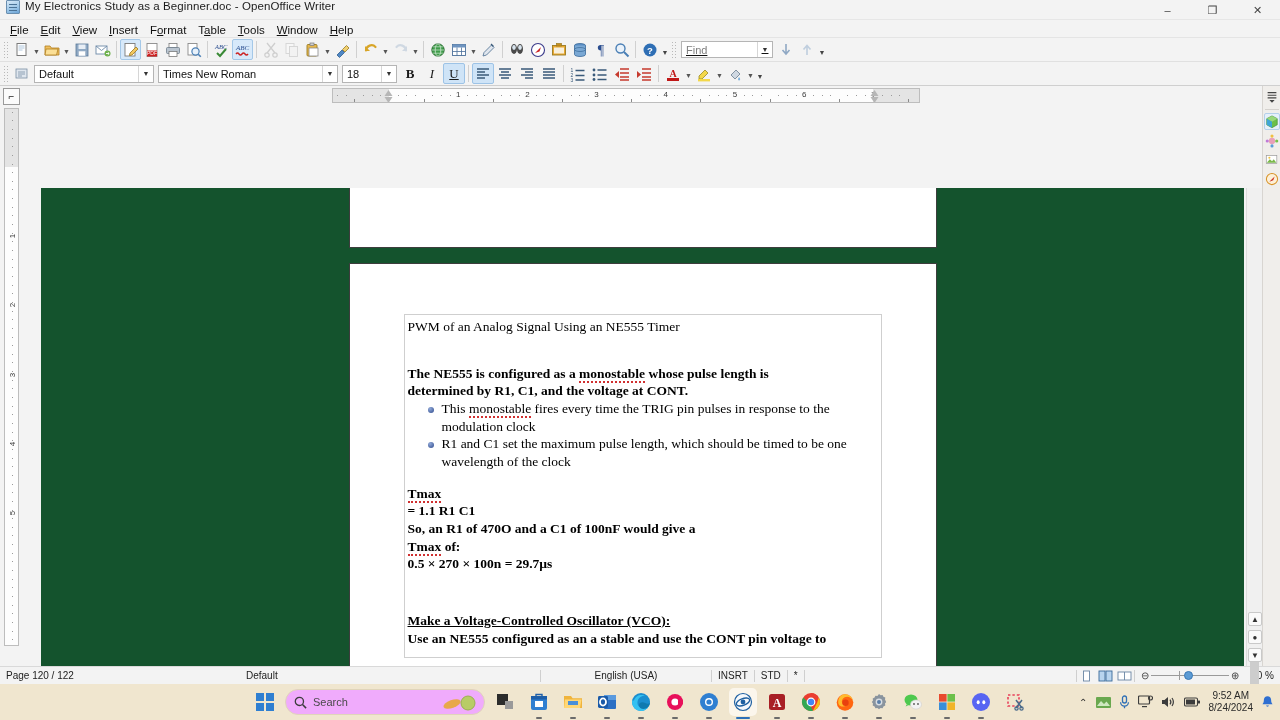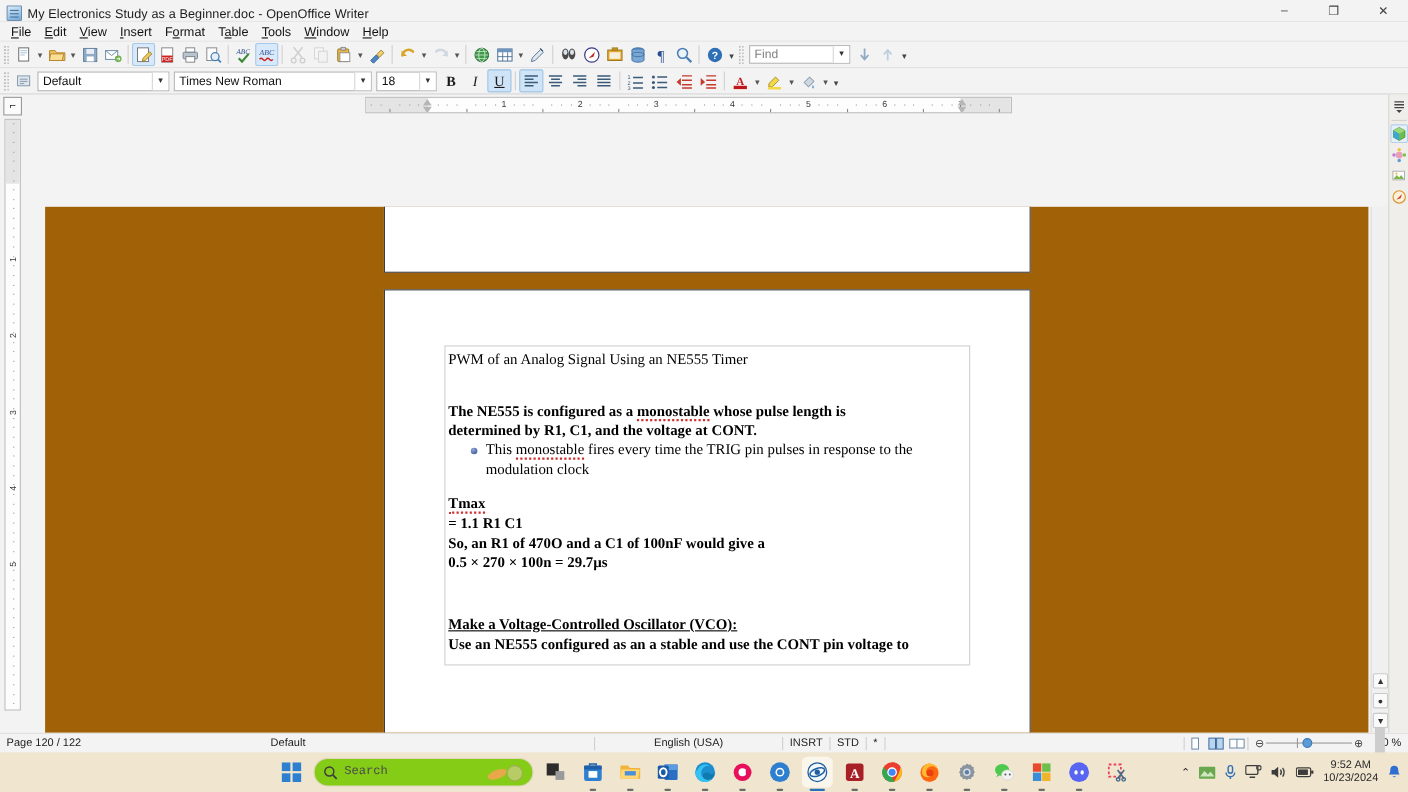--- a/index.html
+++ b/index.html
@@ -5,21 +5,21 @@
   * { box-sizing: border-box; margin: 0; padding: 0; }
   html, body {
     width: 1280px; height: 720px;
     overflow: hidden;
     font-family: "Liberation Sans", sans-serif;
     background: #f4f2ef;
   }
 
   
   #titlebar {
-    height: 20px; display: flex; align-items: flex-end;
+    height: 20px; display: flex; align-items: flex-start;
     background: #f3f3f3;
     border-bottom: 1px solid #e6e6e6;
     position: relative;
   }
   #app-icon {
     width: 14px; height: 14px; margin: 0 5px 0 6px;
     background: linear-gradient(160deg,#d8e9f7 0%,#9cc6e8 60%,#6ba3d6 100%);
     border: 1px solid #6a8fb0; border-radius: 1px;
     position: relative; flex: none;
   }
@@ -142,21 +142,21 @@
   #vruler .vout { position: absolute; left: 0; right: 0; background: #e4e4e4; }
   #vruler .vnum {
     position: absolute; left: 50%; font-size: 8px; color: #3a3a3a;
     transform: translate(-50%,-50%) rotate(-90deg);
   }
   #vruler .vdot  { position: absolute; left: 7px; width: 1px; height: 1px; background: #9a9a9a; }
 
   
   #canvas {
     position: absolute; left: 21px; top: 102px; right: 36px; bottom: 0;
-    background: #a16207; overflow: hidden; margin-left: 20px;
+    background: #14532d; overflow: hidden; margin-left: 20px;
   }
   #canvas-inner { position: absolute; left: 0; top: -100px; right: 0; }
   .page {
     width: 588px; margin: 0 auto 15px auto; background: #fff;
     border: 1px solid #3d3d3d;
   }
   #page-prev { height: 160px; }
   #page-cur  { height: 700px; padding: 50px 54px; }
 
   
@@ -249,23 +249,23 @@
   .tbicon.running::after {
     content: ""; position: absolute; bottom: -3px; left: 50%; transform: translateX(-50%);
     width: 6px; height: 2px; background: #6b6b6b; border-radius: 1px;
   }
   .tbicon.active { background: #fbf6ec; }
   .tbicon.active::after {
     content: ""; position: absolute; bottom: -3px; left: 50%; transform: translateX(-50%);
     width: 14px; height: 2.5px; background: #2b6fb8; border-radius: 2px;
   }
   #searchbox {
-    width: 200px; height: 26px; border-radius: 13px; background: #84cc16;
+    width: 200px; height: 26px; border-radius: 13px; background: #f0abfc;
     border: 1px solid #e0d5ba; display: flex; align-items: center;
-    padding: 0 8px; gap: 6px; font-size: 11px; color: #4a4a4a; position: relative; font-family: Liberation Mono, monospace;
+    padding: 0 8px; gap: 6px; font-size: 11px; color: #4a4a4a; position: relative;
   }
   #tb-right {
     position: absolute; right: 6px; display: flex; align-items: center; gap: 8px;
     font-size: 10px; color: #2a2a2a;
   }
   #clock { text-align: center; line-height: 1.25; font-size: 10px; }
 
   svg { display: block; }
 </style>
 </head>
@@ -493,21 +493,21 @@
 
   <div class="tbtn">
     <svg class="ic" viewBox="0 0 16 16">
         <circle cx="8" cy="8" r="6.5" fill="#2f6fb5"></circle>
         <text x="8" y="12" font-size="9.5" fill="#fff" text-anchor="middle" font-family="sans-serif" font-weight="bold">?</text>
       </svg>
   </div>
   <div class="tbar-end">▼</div>
 
   <div class="grip"></div>
-  <div class="combo" style="width:92px;height:17px;">
+  <div class="combo" style="width:92px;height:17px;text-decoration:underline;">
     <div class="val" style="color:#808080;">Find</div>
     <div class="arrow">▼</div>
   </div>
   <div class="tbtn">
     <svg class="ic" viewBox="0 0 16 16">
         <path d="M8 2v9M4.5 8L8 12l3.5-4" fill="none" stroke="#8fa8c4" stroke-width="1.6"></path>
       </svg>
   </div>
   <div class="tbtn">
     <svg class="ic" viewBox="0 0 16 16">
@@ -792,27 +792,29 @@
 
           <div class="doc-p">PWM of an Analog Signal Using an NE555 Timer</div>
           <div class="blank"></div>
           <div class="blank" style="height:12px"></div>
 
           <div class="doc-p b"><span>The NE555 is configured as a </span><span class="spell">monostable</span><span> whose pulse length is</span></div>
           <div class="doc-p b">determined by R1, C1, and the voltage at CONT.</div>
 
           <ul class="doc-list">
             <li><span>This </span><span class="spell">monostable</span><span> fires every time the TRIG pin pulses in response to the modulation clock</span></li>
+            <li><span>R1 and C1 set the maximum pulse length, which should be timed to be one wavelength of the clock</span></li>
           </ul>
 
           <div class="blank" style="height:14px"></div>
 
           <div class="doc-p b"><span class="spell">Tmax</span></div>
           <div class="doc-p b">= 1.1 R1 C1</div>
           <div class="doc-p b">So, an R1 of 470O and a C1 of 100nF would give a</div>
+          <div class="doc-p b"><span class="spell">Tmax</span><span> of:</span></div>
           <div class="doc-p b">0.5 × 270 × 100n = 29.7µs</div>
 
           <div class="blank"></div>
           <div class="blank" style="height:22px"></div>
 
           <div class="doc-p b u">Make a Voltage-Controlled Oscillator (VCO):</div>
           <div class="doc-p b">Use an NE555 configured as an a stable and use the CONT pin voltage to</div>
 
         </div>
       </div>
@@ -1079,20 +1081,20 @@
         <path d="M1 5h2.5L7 2v10L3.5 9H1z" fill="#3c3c3c"></path>
         <path d="M9 4.6a4 4 0 010 4.8M11 3a7 7 0 010 8" fill="none" stroke="#3c3c3c" stroke-width="1.2"></path>
       </svg>
     <svg width="17" height="12" viewBox="0 0 17 12">
         <rect x="0.5" y="2" width="13" height="8" rx="1.4" fill="none" stroke="#3c3c3c" stroke-width="1.1"></rect>
         <rect x="2" y="3.5" width="9" height="5" fill="#3c3c3c"></rect>
         <rect x="14" y="4.5" width="2" height="3" rx=".6" fill="#3c3c3c"></rect>
       </svg>
     <div id="clock">
       <div>9:52 AM</div>
-      <div>10/23/2024</div>
+      <div>8/24/2024</div>
     </div>
     <svg width="13" height="14" viewBox="0 0 13 14">
         <path d="M6.5 1.2c2.2 0 3.6 1.5 3.6 3.6 0 2.8.9 3.8 1.4 4.4H1.5c.5-.6 1.4-1.6 1.4-4.4 0-2.1 1.4-3.6 3.6-3.6z" fill="#2f6fd1"></path>
         <path d="M5 10.6a1.6 1.6 0 003 0z" fill="#2f6fd1"></path>
       </svg>
   </div>
 </div>
 
 </body></html>

